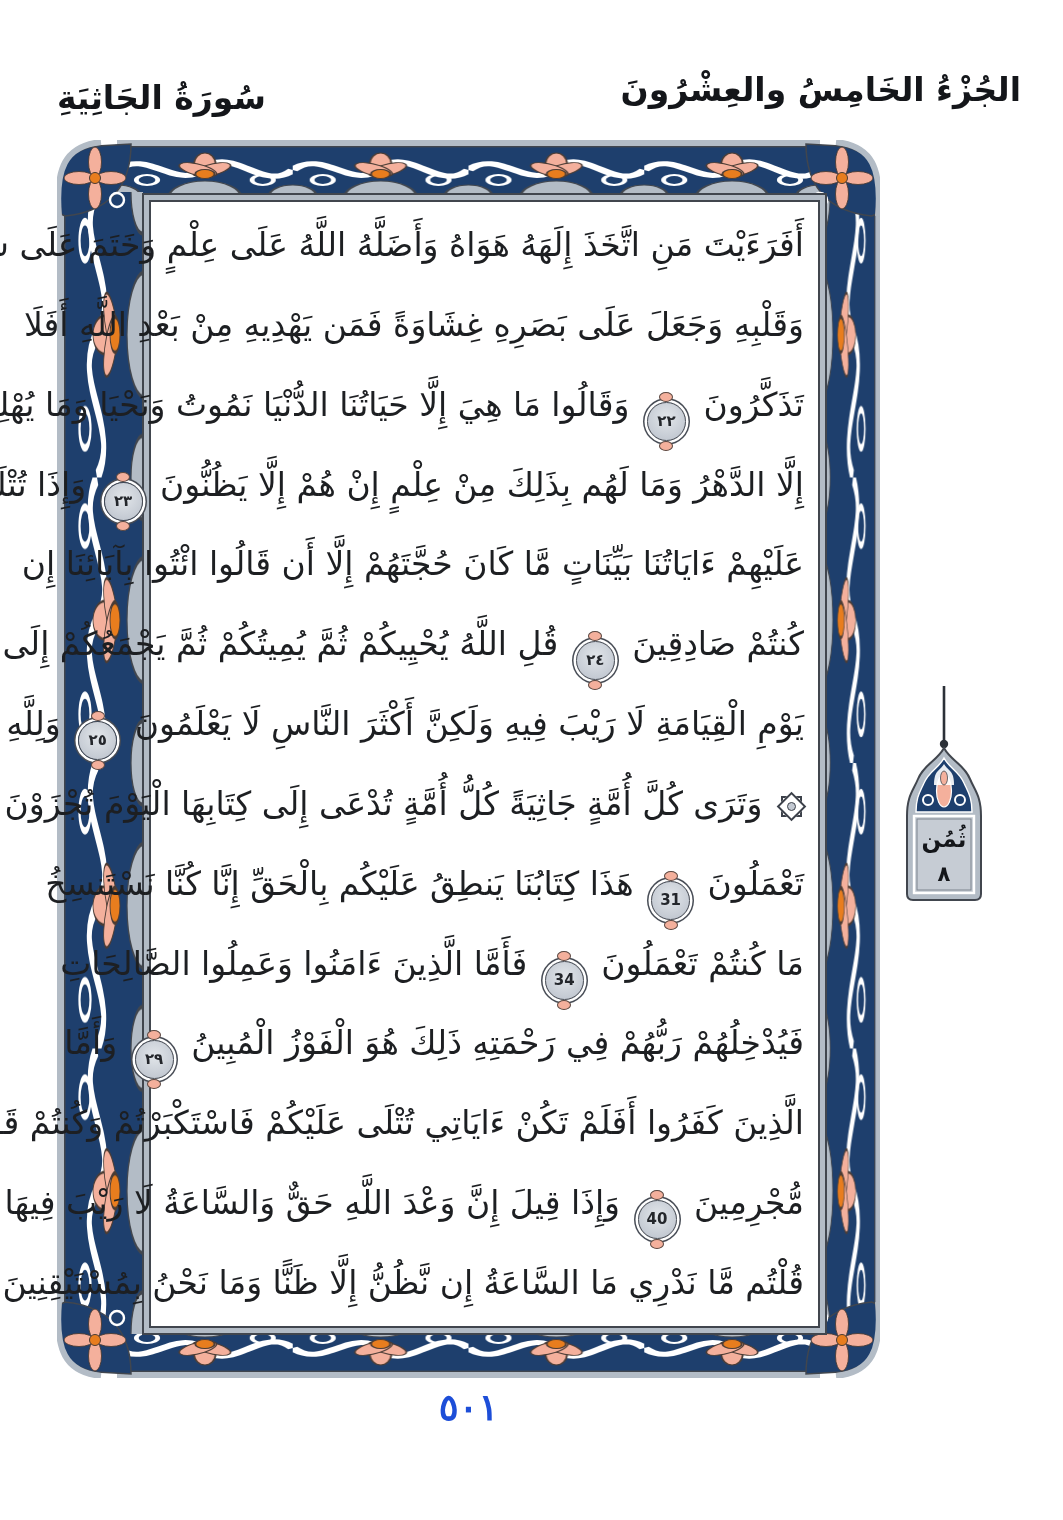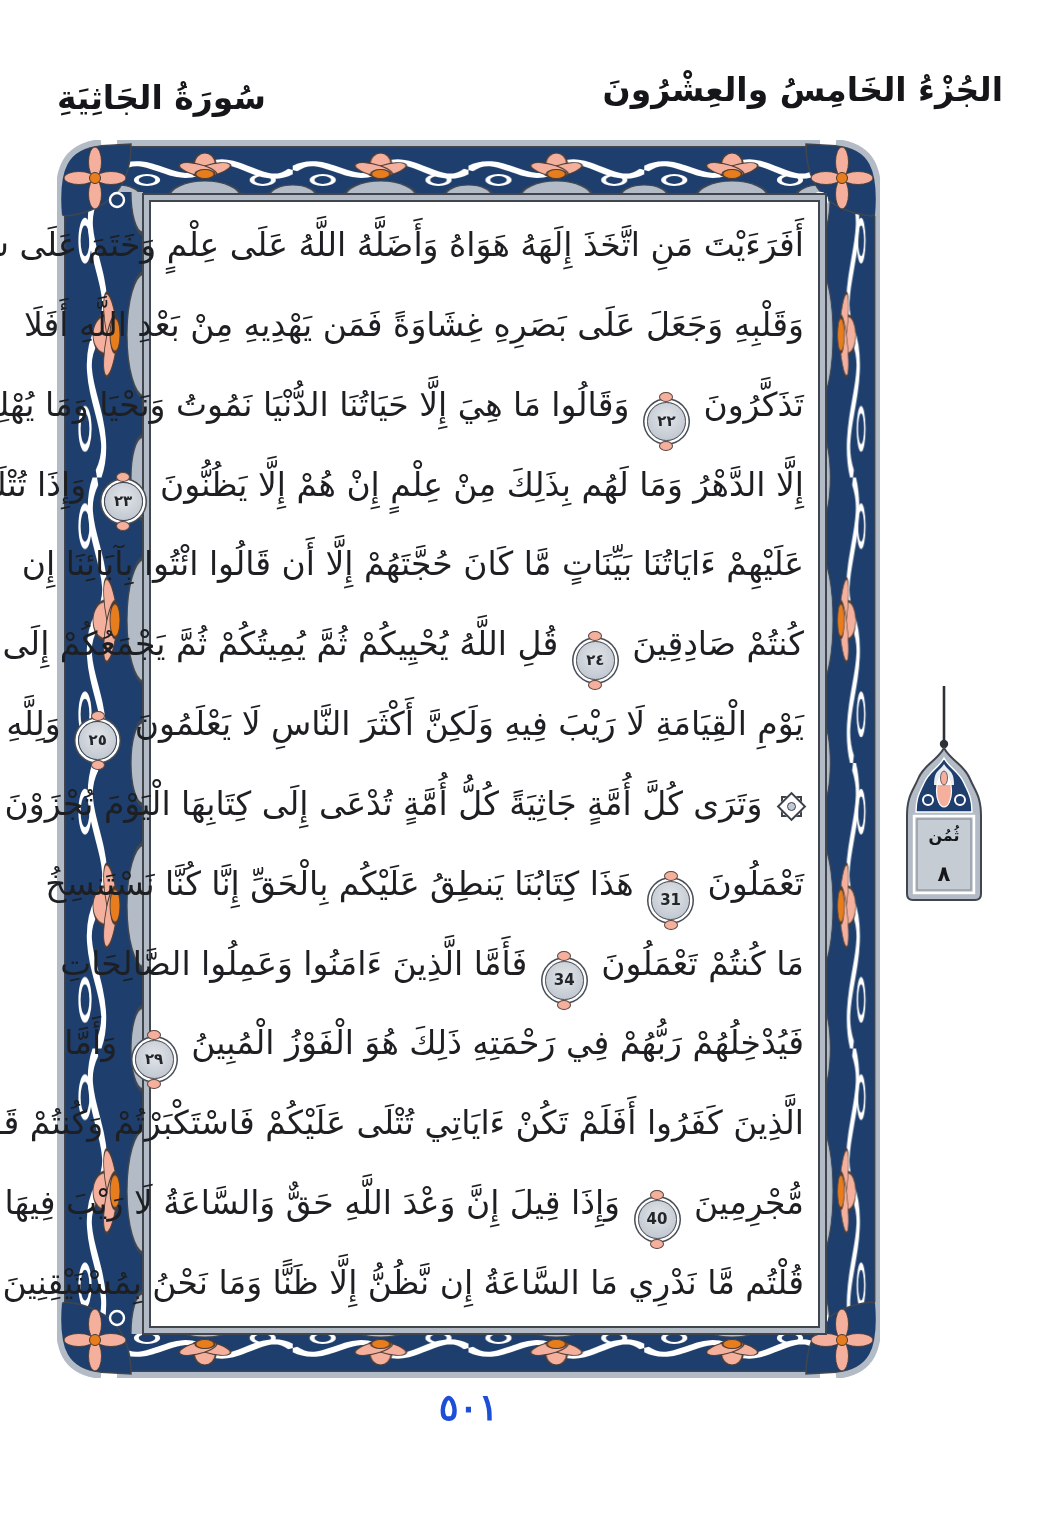--- a/index.html
+++ b/index.html
@@ -4,21 +4,21 @@
 <style>
   html,body{margin:0;padding:0;background:#ffffff;}
   .canvas{
     position:relative; width:1063px; height:1520px; margin:0 auto;
     background:#fff; overflow:hidden;
     font-family:"DejaVu Sans", sans-serif;
     direction:rtl;
   }
   
   .hdr{position:absolute; color:#14161a; font-weight:bold; font-size:33px; white-space:nowrap;}
-  .hdr-juz{top:70px; right:60px;}
+  .hdr-juz{top:70px; right:42px;}
   .hdr-surah{top:78px; left:57px;}
   
   .border-box{position:absolute; left:57px; top:140px; width:823px; height:1238px;}
   .strip{position:absolute; overflow:hidden;}
   .strip svg{display:block; width:100%; height:100%;}
   .strip-top{left:60px; right:60px; top:0; height:56px;}
   .strip-bottom{left:60px; right:60px; bottom:0; height:48px; transform:scaleY(-1);}
   .strip-left{left:0; top:52px; bottom:44px; width:86px;}
   .strip-right{right:0; top:52px; bottom:44px; width:58px; transform:scaleX(-1);}
   .corner{position:absolute; width:78px; height:78px;}
@@ -60,21 +60,21 @@
   .verse-marker::before{top:-11px;}
   .verse-marker::after{bottom:-11px;}
   .hizb-star{display:inline-block; width:25px; height:25px; position:relative; vertical-align:-4px; margin-left:6px;}
   .hizb-star .sq{position:absolute; inset:2px; border:2px solid #3c414a; background:#fff;}
   .hizb-star .sq.r45{transform:rotate(45deg);}
   .hizb-star .dot{position:absolute; inset:8px; border-radius:50%; background:#c3c9d2; border:1px solid #3c414a;}
   
   .thumn{position:absolute; left:898px; top:684px; width:92px; height:224px;}
   .thumn svg{position:absolute; inset:0; width:100%; height:100%;}
   .thumn-label{position:absolute; left:0; right:0; top:142px; text-align:center;
-    font-size:16px; font-weight:bold; color:#14161a;}
+    font-size:23px; font-weight:bold; color:#14161a;}
   .thumn-number{position:absolute; left:0; right:0; top:178px; text-align:center;
     font-size:21px; font-weight:bold; color:#14161a;}
   
   .page-number{position:absolute; left:57px; width:823px; top:1386px; text-align:center;
     font-size:37px; font-weight:bold; color:#1d4ed8; letter-spacing:4px;font-family:Liberation Serif, serif;}
 </style>
 </head>
 <body>
 
 <div class="canvas">

